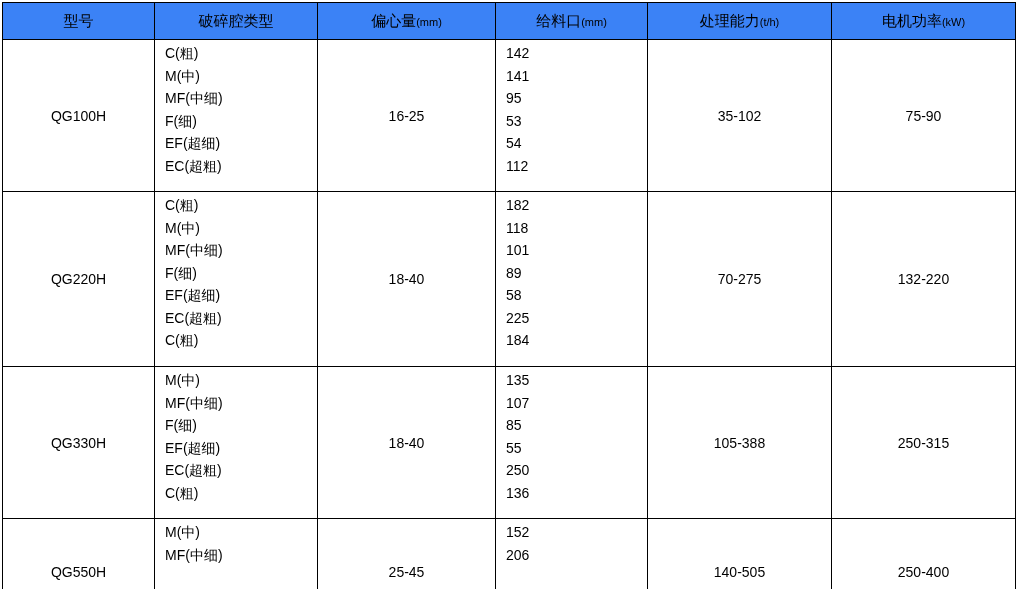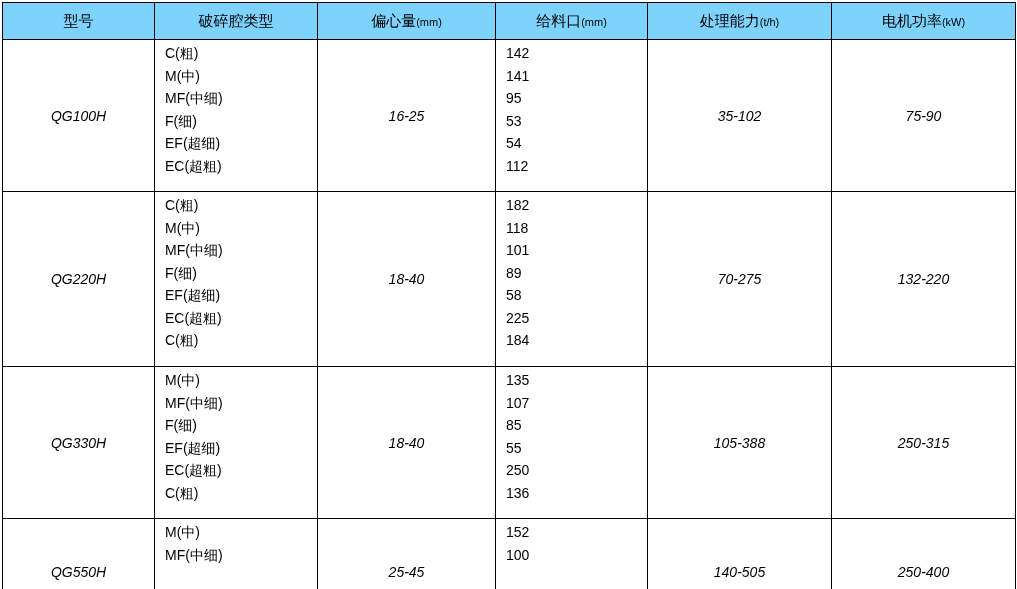--- a/index.html
+++ b/index.html
@@ -21,40 +21,39 @@
   }
   .spec-table th,
   .spec-table td {
     border: 1px solid #000000;
     font-weight: normal;
     font-size: 14px;
     color: #000000;
     padding: 0;
   }
   .spec-table thead th {
-    background: #7dd3fc;
+    background: #3b82f6;
     height: 36px;
     text-align: center;
     vertical-align: middle;
     font-size: 15px;
   }
   .unit {
     font-size: 11px;
   }
   .col-model    { width: 152px; }
   .col-chamber  { width: 163px; }
   .col-ecc      { width: 178px; }
   .col-feed     { width: 152px; }
   .col-cap      { width: 184px; }
   .col-power    { width: 184px; }
 
   td.center {
     text-align: center;
     vertical-align: middle;
-    font-style: italic;
   }
   td.listcell {
     vertical-align: top;
     padding: 2px 0 8px 10px;
   }
   td.listcell .line {
     line-height: 22.5px;
     height: 22.5px;
     white-space: nowrap;
     font-size: 14px;
@@ -161,20 +160,20 @@
     <tr class="row-qg550h">
       <td class="center">QG550H</td>
       <td class="listcell">
         <div class="line">M(中)</div>
         <div class="line">MF(中细)</div>
 
       </td>
       <td class="center">25-45</td>
       <td class="listcell">
         <div class="line">152</div>
-        <div class="line">100</div>
+        <div class="line">206</div>
 
       </td>
       <td class="center">140-505</td>
       <td class="center">250-400</td>
     </tr>
   </tbody>
 </table>
 
 </body></html>

